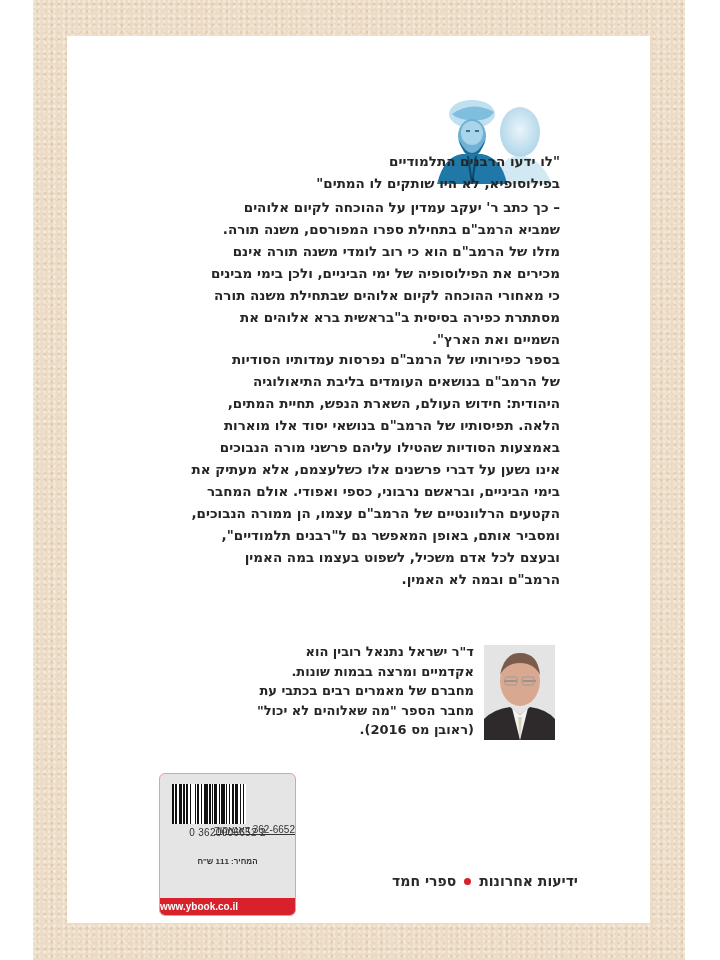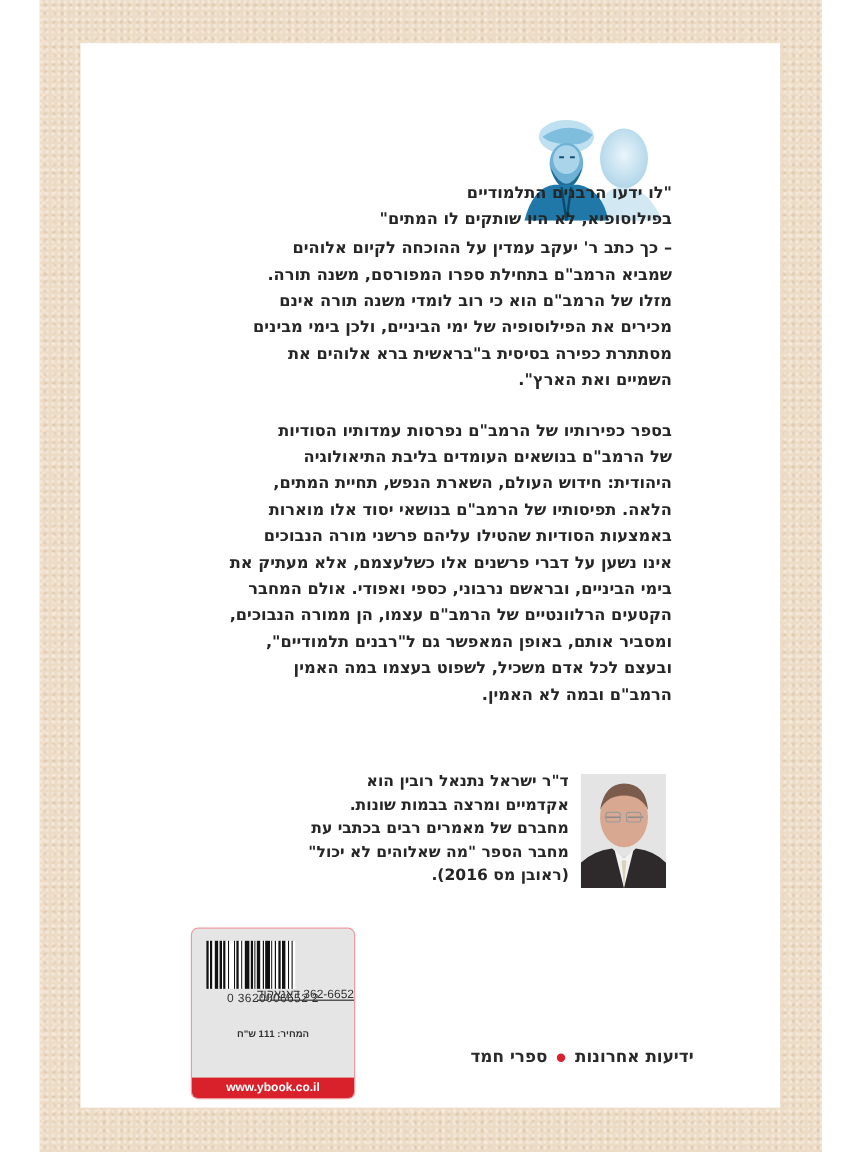--- a/index.html
+++ b/index.html
@@ -60,21 +60,21 @@
     font-family: "Liberation Sans", sans-serif;
     text-decoration: underline;
   }
   .bc-price {
     position: absolute; left: 0; right: 0; top: 83px; text-align: center;
     font-size: 8px; color: #333; font-weight: bold; direction: rtl;
     font-family: "Liberation Sans", sans-serif;
   }
   .bc-url {
     position: absolute; left: 0; right: 0; bottom: 0; height: 17px;
-    background: #d8212a; color: #fff; text-align: center;
+    background: #d8212a; color: #fff; text-align: left;
     font-size: 10px; font-weight: bold; line-height: 17px;
     font-family: "Liberation Sans", sans-serif;
     margin-top: 19px;
   }
   .publishers {
     position: absolute; right: 142px; top: 873px; direction: rtl;
     font-size: 14px; font-weight: bold; color: #2a2a2a;
     display: flex; align-items: center; gap: 8px; white-space: nowrap;
   }
   .dot { width: 7px; height: 7px; border-radius: 50%; background: #d8212a; display: inline-block; }
@@ -116,20 +116,21 @@
 <div class="txt quote">
   <span class="line">"לו ידעו הרבנים התלמודיים</span>
   <span class="line">בפילוסופיא, לא היו שותקים לו המתים"</span>
 </div>
 
 <div class="txt para1">
   <span class="line">– כך כתב ר' יעקב עמדין על ההוכחה לקיום אלוהים</span>
   <span class="line">שמביא הרמב"ם בתחילת ספרו המפורסם, משנה תורה.</span>
   <span class="line">מזלו של הרמב"ם הוא כי רוב לומדי משנה תורה אינם</span>
   <span class="line">מכירים את הפילוסופיה של ימי הביניים, ולכן בימי מבינים</span>
+  <span class="line">כי מאחורי ההוכחה לקיום אלוהים שבתחילת משנה תורה</span>
   <span class="line">מסתתרת כפירה בסיסית ב"בראשית ברא אלוהים את</span>
   <span class="line">השמיים ואת הארץ".</span>
 </div>
 
 <div class="txt para2">
   <span class="line">בספר כפירותיו של הרמב"ם נפרסות עמדותיו הסודיות</span>
   <span class="line">של הרמב"ם בנושאים העומדים בליבת התיאולוגיה</span>
   <span class="line">היהודית: חידוש העולם, השארת הנפש, תחיית המתים,</span>
   <span class="line">הלאה. תפיסותיו של הרמב"ם בנושאי יסוד אלו מוארות</span>
   <span class="line">באמצעות הסודיות שהטילו עליהם פרשני מורה הנבוכים</span>

